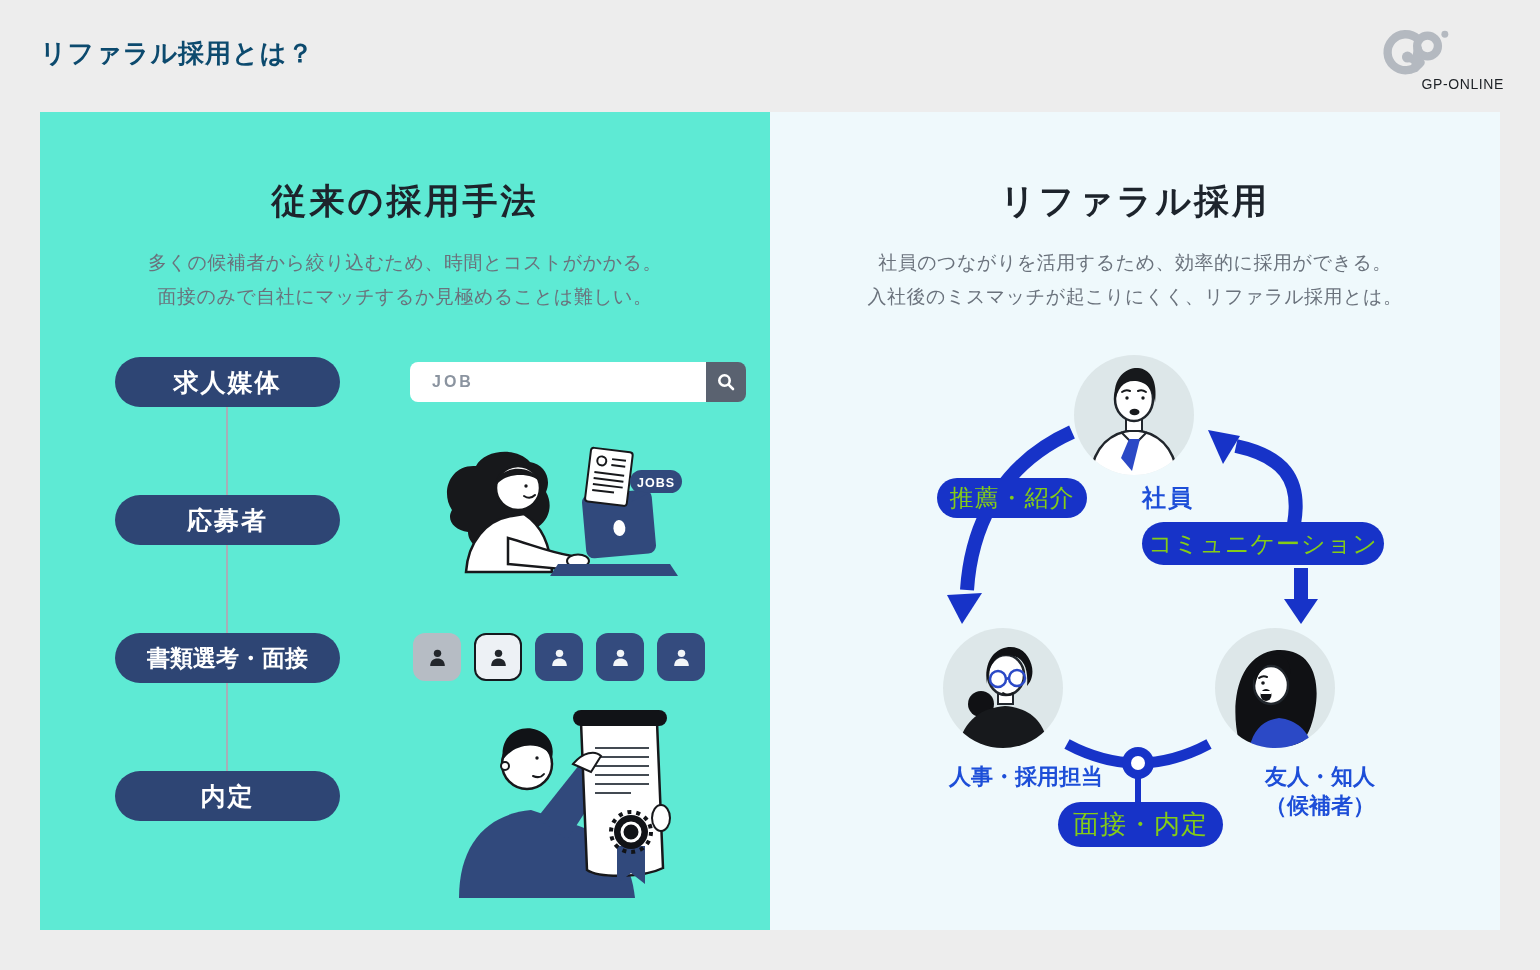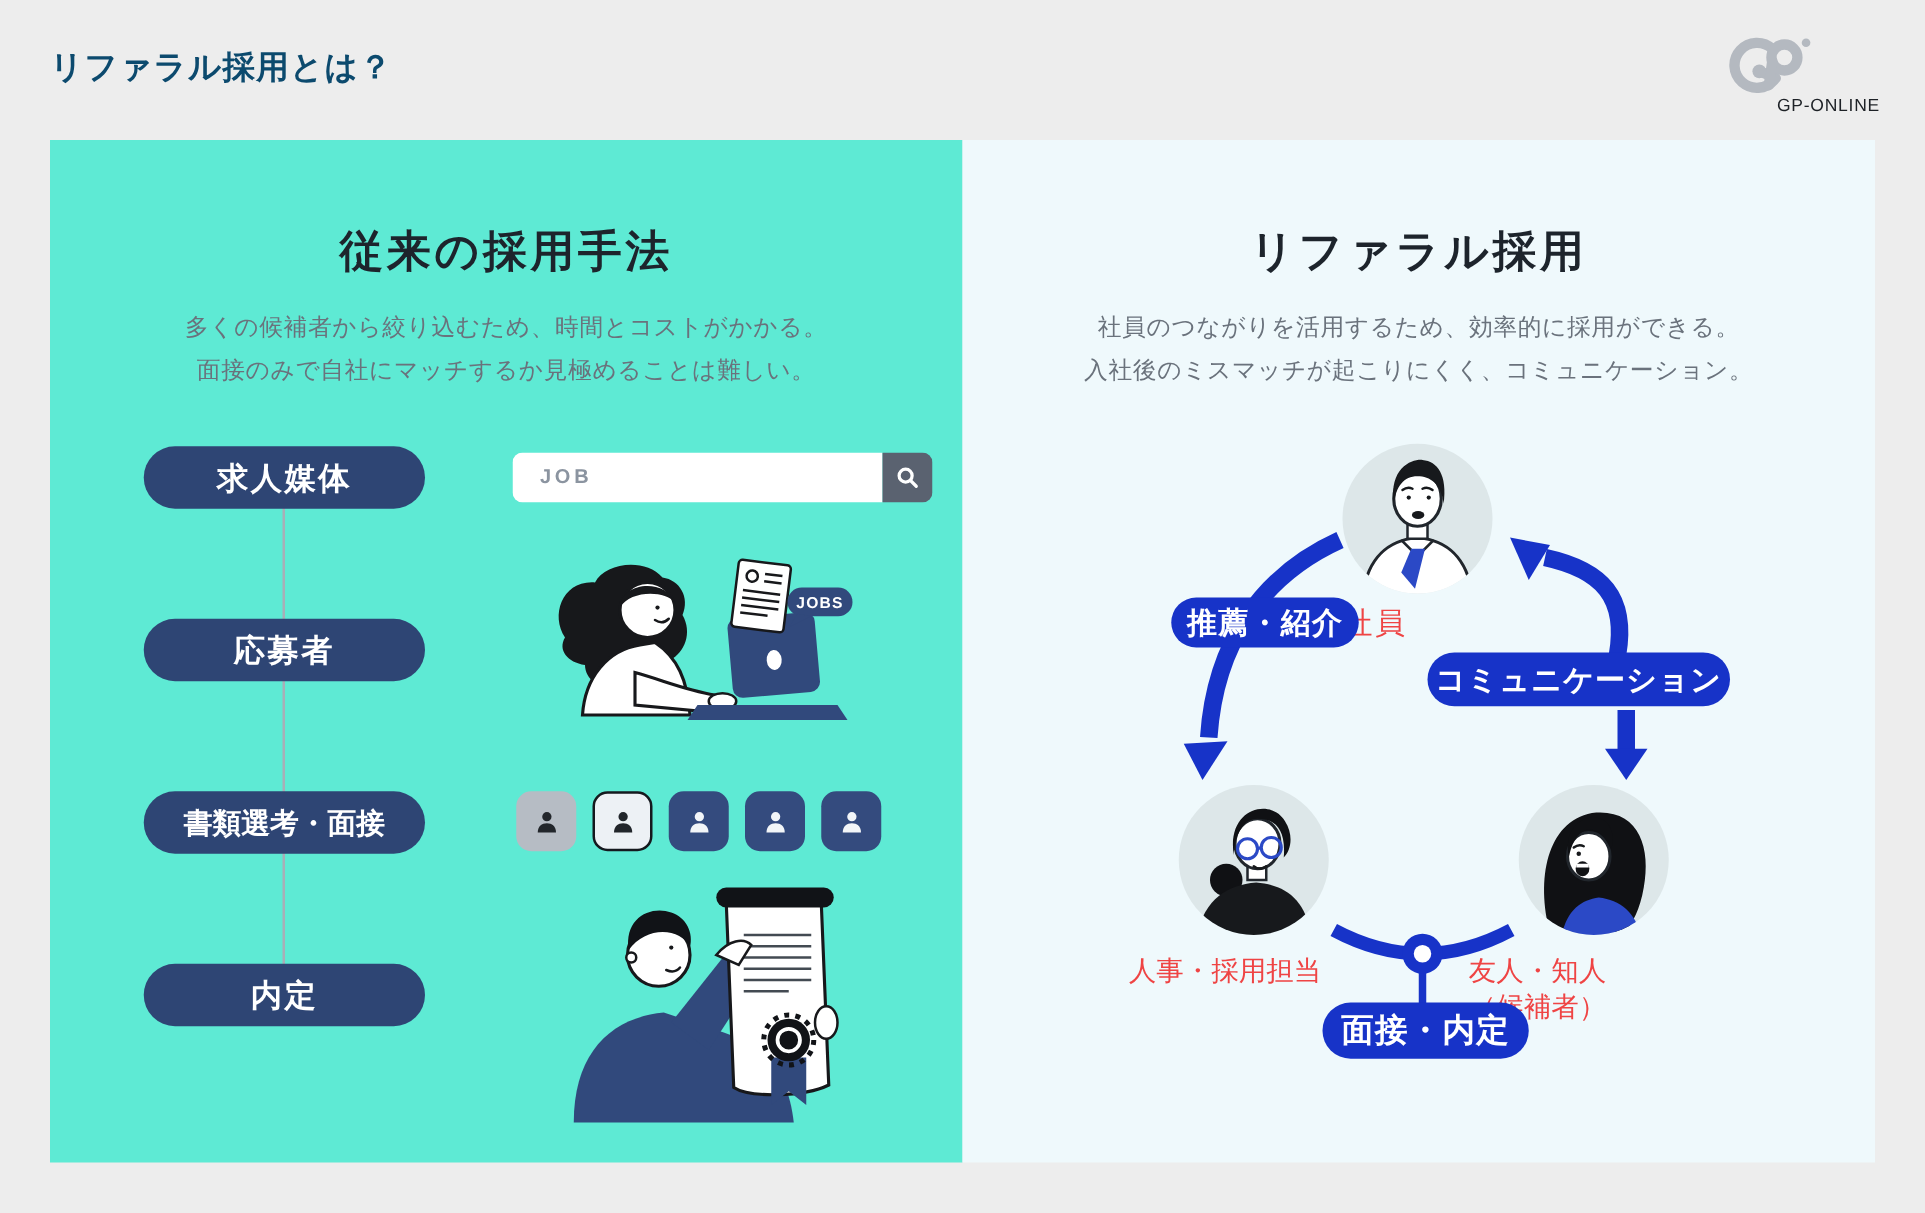--- a/index.html
+++ b/index.html
@@ -57,25 +57,25 @@
   .chip--outline{background:#edf1f5;border:2px solid #15191e;color:#22262b;}
   .chip--navy{background:#344b7e;color:#f2f5f8;}
 
   
   .cycle-arrows{left:0;top:0;width:730px;height:818px;z-index:1;}
   .avatar{width:120px;height:120px;border-radius:50%;overflow:hidden;
     background:#dde7e9;z-index:2;}
   .avatar-employee{left:304px;top:243px;}
   .avatar-hr{left:173px;top:516px;}
   .avatar-candidate{left:445px;top:516px;}
-  .node-label{text-align:left;font-weight:400;color:#ef4444;z-index:2;}
+  .node-label{text-align:right;font-weight:700;color:#1d4ed8;z-index:2;}
   .label-employee{left:304px;top:370px;width:120px;font-size:24px;letter-spacing:2px;}
   .label-hr{left:133px;top:650px;width:200px;font-size:22px;}
   .label-candidate{left:405px;top:650px;width:200px;font-size:22px;line-height:29px;}
-  .rel-pill{background:#1733c8;color:#ffffff;font-weight:700;display:flex;
+  .rel-pill{background:#1733c8;color:#84cc16;font-weight:400;display:flex;
     align-items:center;justify-content:center;border-radius:23px;z-index:3;letter-spacing:1px;}
   .pill-referral{left:167px;top:366px;width:150px;height:40px;font-size:24px;}
   .pill-communication{left:372px;top:410px;width:242px;height:43px;font-size:24px;}
   .pill-interview{left:288px;top:690px;width:165px;height:45px;font-size:26px;}
 </style>
 </head>
 <body>
 
 <div class="abs page-title">リファラル採用とは？</div>
 
@@ -205,21 +205,21 @@
     <circle cx="186" cy="132" r="17" fill="#111317"></circle>
     <circle cx="186" cy="132" r="9" fill="none" stroke="#ffffff" stroke-width="3"></circle>
     <ellipse cx="216" cy="118" rx="9" ry="13" fill="#ffffff" stroke="#17181b" stroke-width="2"></ellipse>
   </svg>
 </section>
 
 <section class="abs panel panel-right">
   <h2 class="abs panel-heading" style="margin:0">リファラル採用</h2>
   <div class="abs panel-desc">
     <div>社員のつながりを活用するため、効率的に採用ができる。</div>
-    <div>入社後のミスマッチが起こりにくく、コミュニケーション。</div>
+    <div>入社後のミスマッチが起こりにくく、リファラル採用とは。</div>
   </div>
 
   <svg class="abs cycle-arrows" viewBox="0 0 730 818">
     <g stroke="#1733c8" fill="none">
       <path d="M302,320 C240,348 202,402 197,478" stroke-width="14"></path>
       <path d="M524,412 C532,366 512,344 466,334" stroke-width="14"></path>
       <line x1="531" y1="456" x2="531" y2="490" stroke-width="14"></line>
       <path d="M297,632 Q368,670 439,632" stroke-width="11"></path>
       <line x1="368" y1="660" x2="368" y2="696" stroke-width="6"></line>
     </g>

